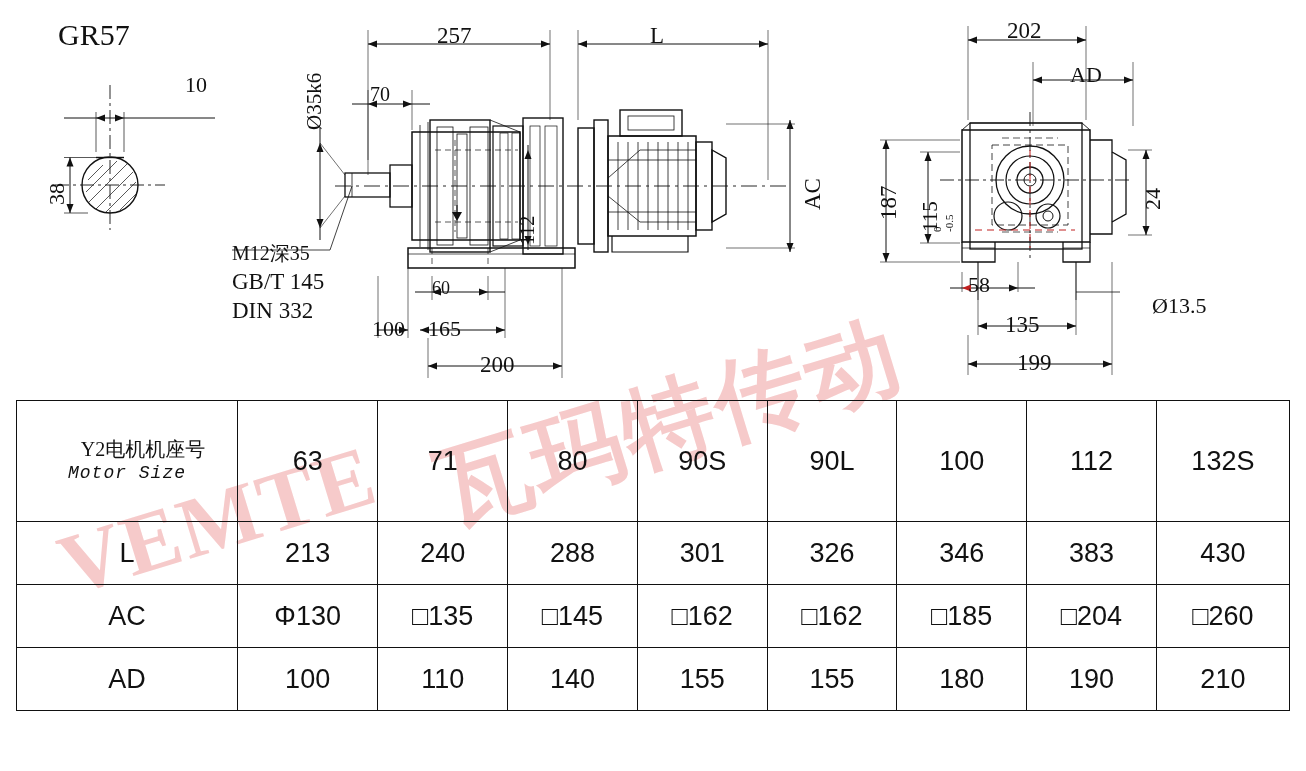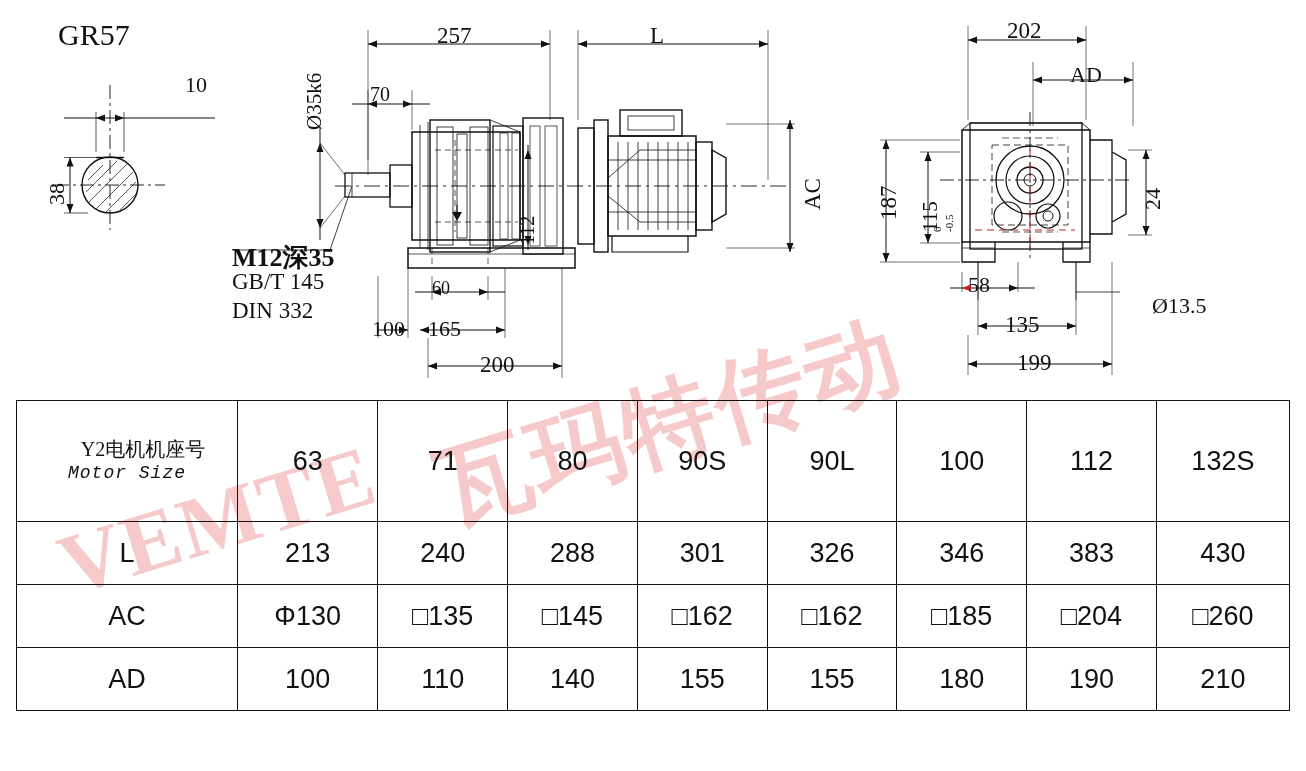--- a/index.html
+++ b/index.html
@@ -295,21 +295,21 @@
   <div class="lbl" style="left:650px;top:23px;font-size:23px;">L</div>
   <div class="lbl" style="left:370px;top:83px;font-size:20px;">70</div>
   <div class="lbl vert" style="left:302px;top:130px;font-size:21px;transform:rotate(-90deg);transform-origin:left top;">Ø35k6</div>
   <div class="lbl vert" style="left:800px;top:210px;font-size:23px;transform:rotate(-90deg);transform-origin:left top;">AC</div>
   <div class="lbl vert" style="left:516px;top:245px;font-size:20px;transform:rotate(-90deg);transform-origin:left top;">112</div>
   <div class="lbl" style="left:432px;top:278px;font-size:18px;">60</div>
   <div class="lbl" style="left:372px;top:316px;font-size:22px;">100</div>
   <div class="lbl" style="left:428px;top:316px;font-size:22px;">165</div>
   <div class="lbl" style="left:480px;top:352px;font-size:23px;">200</div>
 
-  <div class="lbl" style="left:232px;top:240px;font-size:26px;font-weight:bold;">M12深35</div>
+  <div class="lbl" style="left:232px;top:240px;font-size:20px;">M12深35</div>
   <div class="lbl" style="left:232px;top:269px;font-size:23px;">GB/T 145</div>
   <div class="lbl" style="left:232px;top:298px;font-size:23px;">DIN 332</div>
 
   <div class="lbl" style="left:1007px;top:18px;font-size:23px;">202</div>
   <div class="lbl" style="left:1070px;top:62px;font-size:22px;">AD</div>
   <div class="lbl vert" style="left:876px;top:220px;font-size:23px;transform:rotate(-90deg);transform-origin:left top;">187</div>
   <div class="lbl vert" style="left:918px;top:232px;font-size:21px;transform:rotate(-90deg);transform-origin:left top;">115</div>
   <div class="lbl vert" style="left:932px;top:232px;font-size:11px;line-height:1.05;transform:rotate(-90deg);transform-origin:left top;">0<br>-0.5</div>
   <div class="lbl vert" style="left:1140px;top:210px;font-size:22px;transform:rotate(-90deg);transform-origin:left top;">24</div>
   <div class="lbl" style="left:968px;top:272px;font-size:22px;">58</div>

